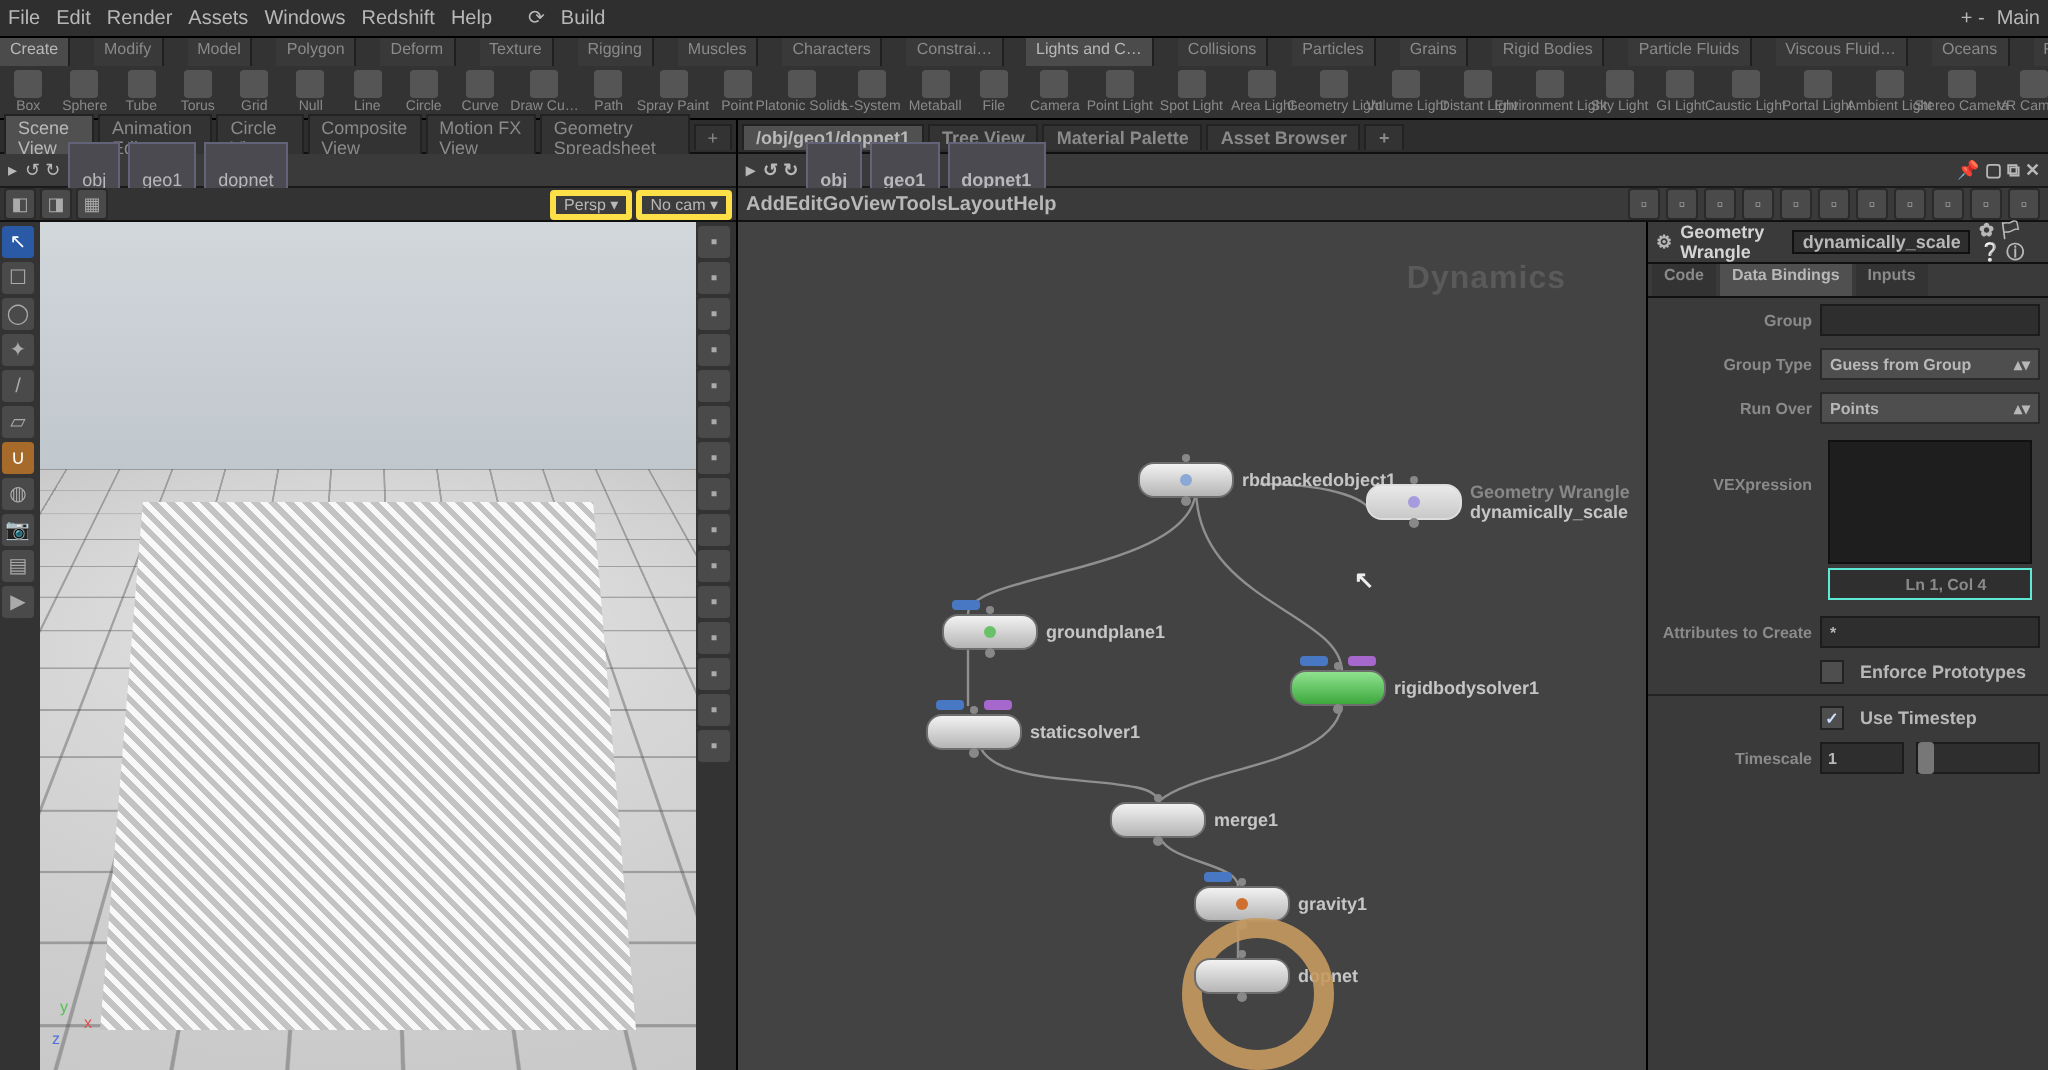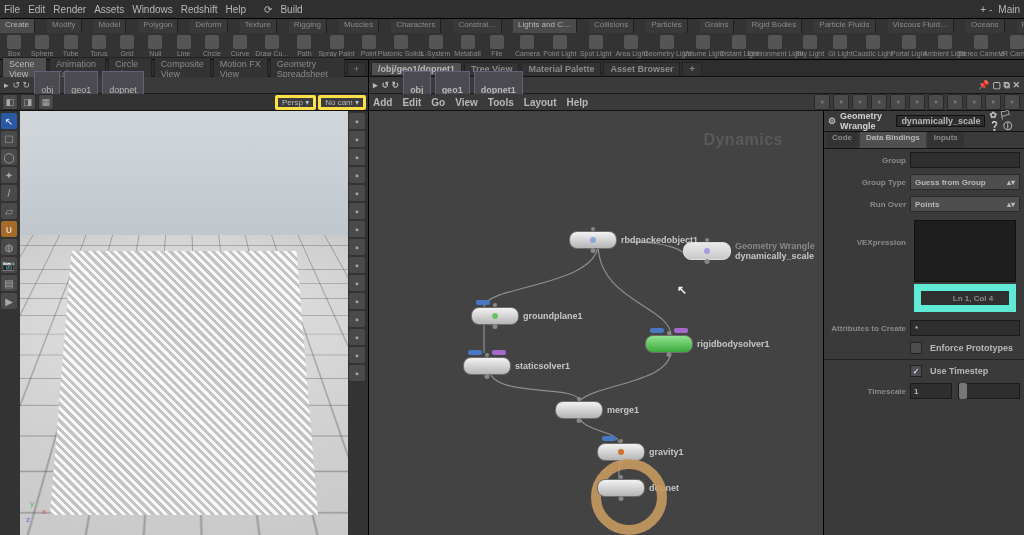--- a/index.html
+++ b/index.html
@@ -57,21 +57,21 @@
     repeating-linear-gradient(45deg,#bdbdbd 0 3px,#ededed 3px 6px),
     repeating-linear-gradient(-45deg,rgba(0,0,0,.12) 0 4px,transparent 4px 8px);
     filter:contrast(1.1);clip-path:polygon(8% 0,92% 0,100% 100%,0 100%);}
   .axes{position:absolute;left:8px;bottom:8px;width:24px;height:24px;}
   .axes span{position:absolute;font-size:8px;}
 
   
   .node-area{flex:1;display:flex;min-height:0;}
   .node-canvas{flex:1;position:relative;background:#434343;overflow:hidden;}
   .canvas-title{position:absolute;top:20px;right:40px;font-size:16px;color:#5a5a5a;letter-spacing:.5px;}
-  .node-menubar{height:16px;background:#3a3a3a;display:flex;align-items:center;padding:0 4px;gap:10px;border-bottom:1px solid #111;}
+  .node-menubar{height:16px;background:#3a3a3a;display:flex;align-items:center;padding:0 4px;border-bottom:1px solid #111;}
   .nm-right{margin-left:auto;display:flex;gap:3px;}
   .tbtn{width:14px;height:14px;background:#4a4a4a;border:1px solid #2a2a2a;border-radius:2px;display:inline-flex;align-items:center;justify-content:center;font-size:9px;color:#aaa;}
   svg.wires{position:absolute;inset:0;width:100%;height:100%;}
   svg.wires path{stroke:#8f8f8f;stroke-width:1.2;fill:none;}
 
   .node{position:absolute;display:flex;align-items:center;gap:4px;}
   .node .chip{width:46px;height:16px;border-radius:8px;background:linear-gradient(#f2f2f2,#b5b5b5);border:1px solid #6d6d6d;display:flex;align-items:center;justify-content:center;position:relative;}
   .node .chip::before{content:"";position:absolute;top:-5px;left:50%;transform:translateX(-50%);width:4px;height:4px;background:#888;border-radius:50%;}
   .node .chip::after{content:"";position:absolute;bottom:-5px;left:50%;transform:translateX(-50%);width:5px;height:5px;background:#888;border-radius:50%;}
   .node .chip .dot{width:6px;height:6px;border-radius:50%;background:#8aa9d6;}
@@ -89,21 +89,21 @@
   .prop-header{height:20px;display:flex;align-items:center;padding:0 4px;gap:4px;border-bottom:1px solid #111;}
   .prop-header strong{color:#d4d4d4;}
   .prop-tabs{height:16px;display:flex;gap:2px;padding:0 2px;border-bottom:1px solid #111;}
   .prop-tab{padding:1px 6px;background:#333;color:var(--muted);font-size:8px;}
   .prop-tab.active{background:var(--tab-active);color:var(--text);}
   .param{display:flex;align-items:center;padding:3px 4px;gap:4px;}
   .param label{width:78px;text-align:right;font-size:8px;color:var(--muted);}
   .param .field{flex:1;height:14px;background:#2e2e2e;border:1px solid #1c1c1c;padding:0 4px;display:flex;align-items:center;font-size:8px;color:var(--text);}
   .param .dropdown{flex:1;height:14px;background:#4e4e4e;border:1px solid #2a2a2a;padding:0 4px;display:flex;align-items:center;justify-content:space-between;font-size:8px;}
   .code-box{height:60px;margin:2px 4px;background:#1e1e1e;border:1px solid #111;}
-  .status-line-bar{height:14px;background:#2f2f2f;border:7px solid #5eead4;margin:2px 4px;display:flex;align-items:center;justify-content:center;font-size:8px;color:var(--muted);padding-left:16px;}
+  .status-line-bar{height:14px;background:#2f2f2f;border:1px solid #5eead4;margin:2px 4px;display:flex;align-items:center;justify-content:center;font-size:8px;color:var(--muted);padding-left:16px;}
   .chk{width:10px;height:10px;background:#4e4e4e;border:1px solid #222;margin-right:4px;display:inline-flex;align-items:center;justify-content:center;font-size:8px;color:#cfe0ff;}
   .slider-timescale .num-field{width:34px;height:14px;background:#2e2e2e;border:1px solid #1c1c1c;display:flex;align-items:center;padding:0 3px;font-size:8px;}
   .slider-timescale .track{flex:1;height:14px;background:#2e2e2e;border:1px solid #1c1c1c;position:relative;margin-left:2px;}
   .slider-timescale .knob{position:absolute;left:0;top:-1px;width:8px;height:16px;background:#777;border-radius:2px;}
 </style>
 </head>
 <body>
 
 <div class="app">
 

